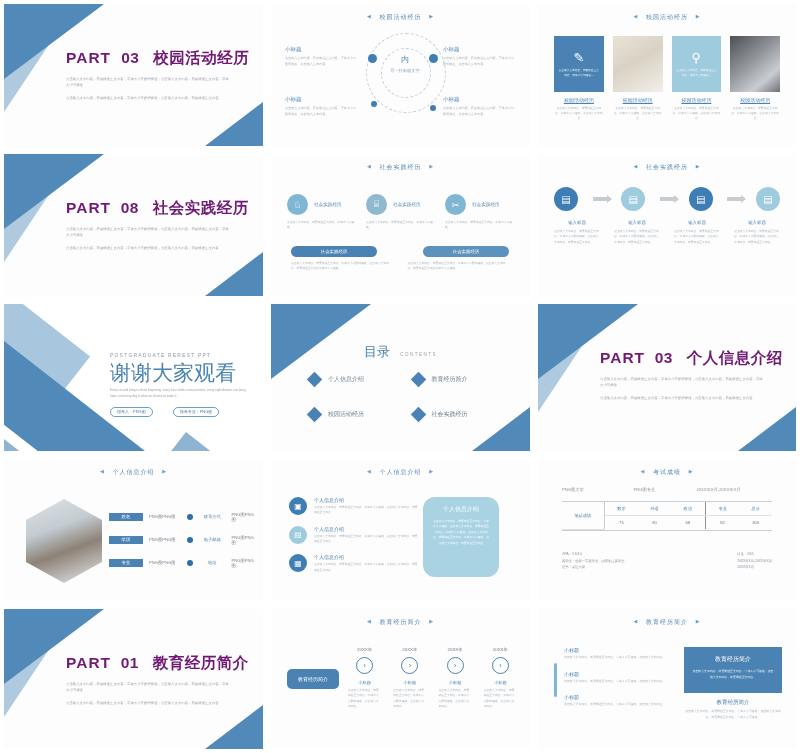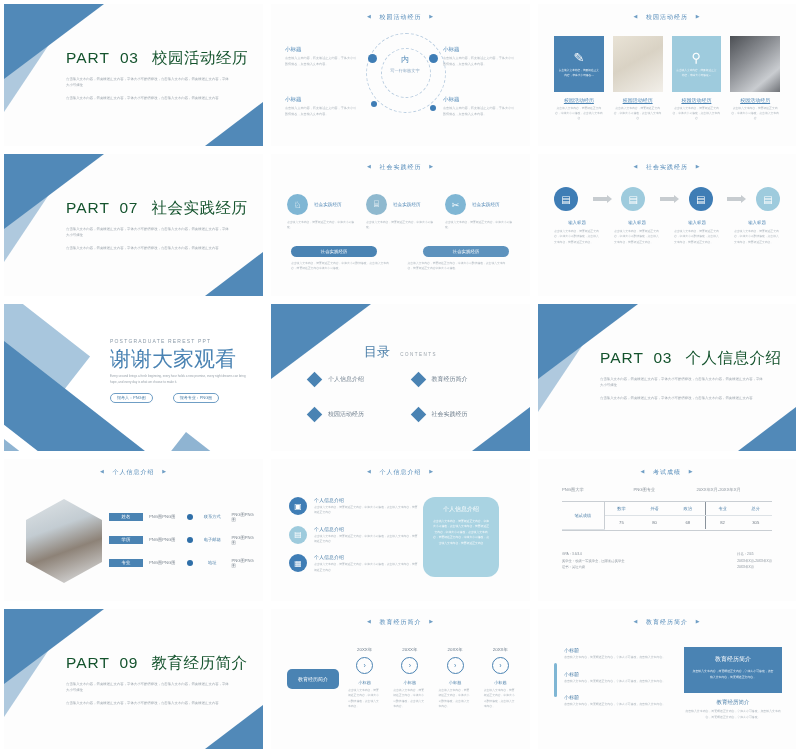--- a/index.html
+++ b/index.html
@@ -6,21 +6,21 @@
   body{width:800px;height:753px;font-family:"Liberation Sans","DejaVu Sans",sans-serif;overflow:hidden;}
   .grid{display:grid;grid-template-columns:267px 267px 266px;grid-template-rows:150px 150px 155px 150px 148px;width:800px;height:753px;}
   .slide{position:relative;background:#ffffff;overflow:hidden;box-sizing:border-box;}
   .sheet{position:absolute;left:4px;top:4px;right:4px;bottom:4px;background:#fdfdfd;overflow:hidden;}
 
   
   .corner-tl{position:absolute;left:0;top:0;width:0;height:0;border-left:100px solid #5189b8;border-bottom:75px solid transparent;}
   .corner-tl2{position:absolute;left:0;top:0;width:0;height:0;border-left:72px solid #6f9ec5;border-bottom:108px solid transparent;opacity:.55;}
   .corner-br{position:absolute;right:0;bottom:0;width:0;height:0;border-right:58px solid #5189b8;border-top:44px solid transparent;}
   .part-body{position:absolute;left:62px;top:44px;right:18px;}
-  .part-title{font-size:15.5px;color:#14532d;letter-spacing:.5px;white-space:nowrap;font-weight:400;}
+  .part-title{font-size:15.5px;color:#701a75;letter-spacing:.5px;white-space:nowrap;font-weight:700;}
   .part-title .num{letter-spacing:1px;}
   .part-title .cn{margin-left:9px;}
   .part-p{font-size:3.4px;color:#9aa3ab;line-height:1.9;margin-top:7px;max-width:165px;}
   .part-p.second{margin-top:6px;}
 
   
   .hdr{position:absolute;top:9px;left:0;right:0;text-align:center;font-size:6px;color:#5189b8;letter-spacing:1px;}
   .hdr .ar{font-size:5px;color:#6f9ec5;margin:0 5px;vertical-align:1px;}
 
   
@@ -76,21 +76,21 @@
   .fb .d{font-size:2.8px;color:#a9b2ba;line-height:1.95;text-align:left;padding:0 4px;}
 
   
   .ty{position:absolute;inset:0;overflow:hidden;background:#fff;}
   .band{position:absolute;transform-origin:0 0;}
   .b1{left:-60px;top:-10px;width:300px;height:66px;background:#5189b8;transform:rotate(38deg);}
   .b2{left:-96px;top:60px;width:300px;height:40px;background:#8fb4d2;transform:rotate(38deg);}
   .b3{left:-118px;top:104px;width:300px;height:70px;background:#4f87b6;transform:rotate(38deg);}
   .b4{left:-40px;top:-46px;width:160px;height:52px;background:#a8c6dd;transform:rotate(38deg);}
   .b5{left:182px;top:128px;width:150px;height:36px;background:#8fb4d2;transform:rotate(38deg);}
-  .ty-c{position:absolute;left:106px;top:34px;right:10px;}
+  .ty-c{position:absolute;left:106px;top:48px;right:10px;}
   .ty-en{font-size:5px;color:#8b9aa8;letter-spacing:1.2px;}
   .ty-cn{font-size:21px;color:#4a83b3;margin-top:3px;line-height:1.1;font-weight:400;}
   .ty-sub{font-size:3px;color:#9aa3ab;line-height:1.95;margin-top:4px;max-width:150px;}
   .ty-tags{margin-top:7px;display:flex;gap:20px;}
   .ty-tag{border:.6px solid #6f9ec5;border-radius:6px;padding:1.5px 6px;font-size:4px;color:#4a7ea8;white-space:nowrap;}
 
   
   .toc-h{position:absolute;left:0;right:0;top:38px;text-align:center;}
   .toc-h .cn{font-size:13px;color:#4a7ea8;}
   .toc-h .en{font-size:4.5px;color:#9aa3ab;letter-spacing:1.5px;margin-left:6px;}
@@ -257,21 +257,21 @@
   </div>
 
   <div class="slide">
     <div class="sheet">
       <div class="corner-tl2"></div>
       <div class="corner-tl"></div>
       <div class="corner-br"></div>
       <div class="part-body">
         <div class="part-title">
           <span class="num">PART</span>
-          <span>&nbsp;</span><span>07</span>
+          <span>&nbsp;</span><span>08</span>
           <span class="cn">社会实践经历</span>
         </div>
         <div class="part-p">点击输入文本内容，简要概述正文内容，字体大小可酌情修改，点击输入文本内容，简要概述正文内容，字体大小可修改</div>
         <div class="part-p second">点击输入文本内容，简要概述正文内容，字体大小可酌情修改，点击输入文本内容，简要概述正文内容</div>
       </div>
     </div>
   </div>
 
   <div class="slide">
     <div class="sheet">
@@ -536,21 +536,21 @@
   </div>
 
   <div class="slide">
     <div class="sheet">
       <div class="corner-tl2"></div>
       <div class="corner-tl"></div>
       <div class="corner-br"></div>
       <div class="part-body">
         <div class="part-title">
           <span class="num">PART</span>
-          <span>&nbsp;</span><span>09</span>
+          <span>&nbsp;</span><span>01</span>
           <span class="cn">教育经历简介</span>
         </div>
         <div class="part-p">点击输入文本内容，简要概述正文内容，字体大小可酌情修改，点击输入文本内容，简要概述正文内容，字体大小可修改</div>
         <div class="part-p second">点击输入文本内容，简要概述正文内容，字体大小可酌情修改，点击输入文本内容，简要概述正文内容</div>
       </div>
     </div>
   </div>
 
   <div class="slide">
     <div class="sheet">

